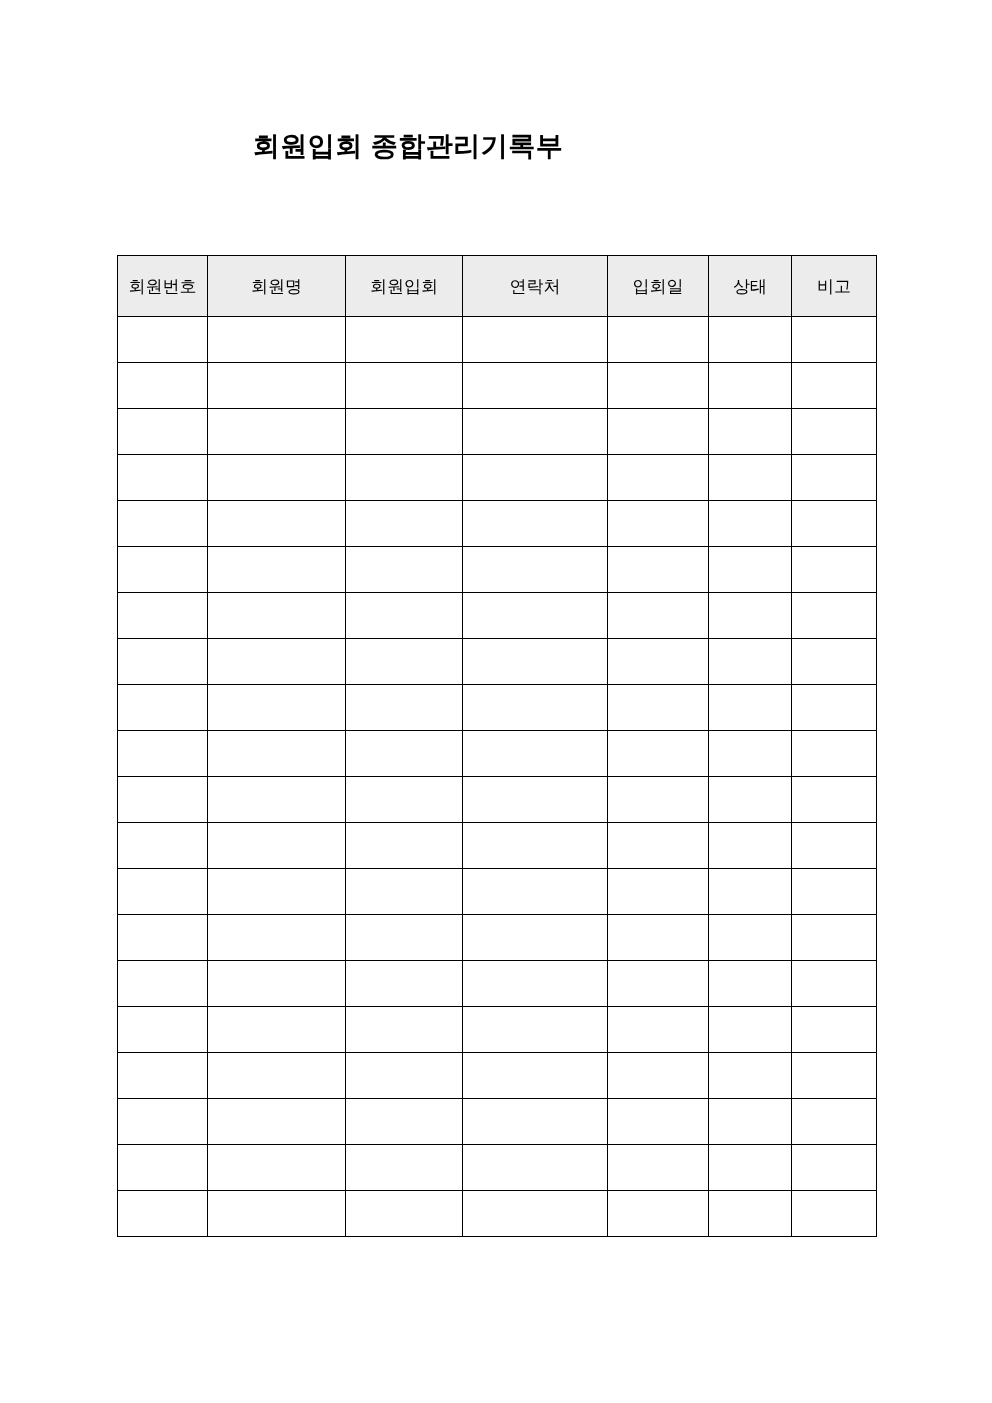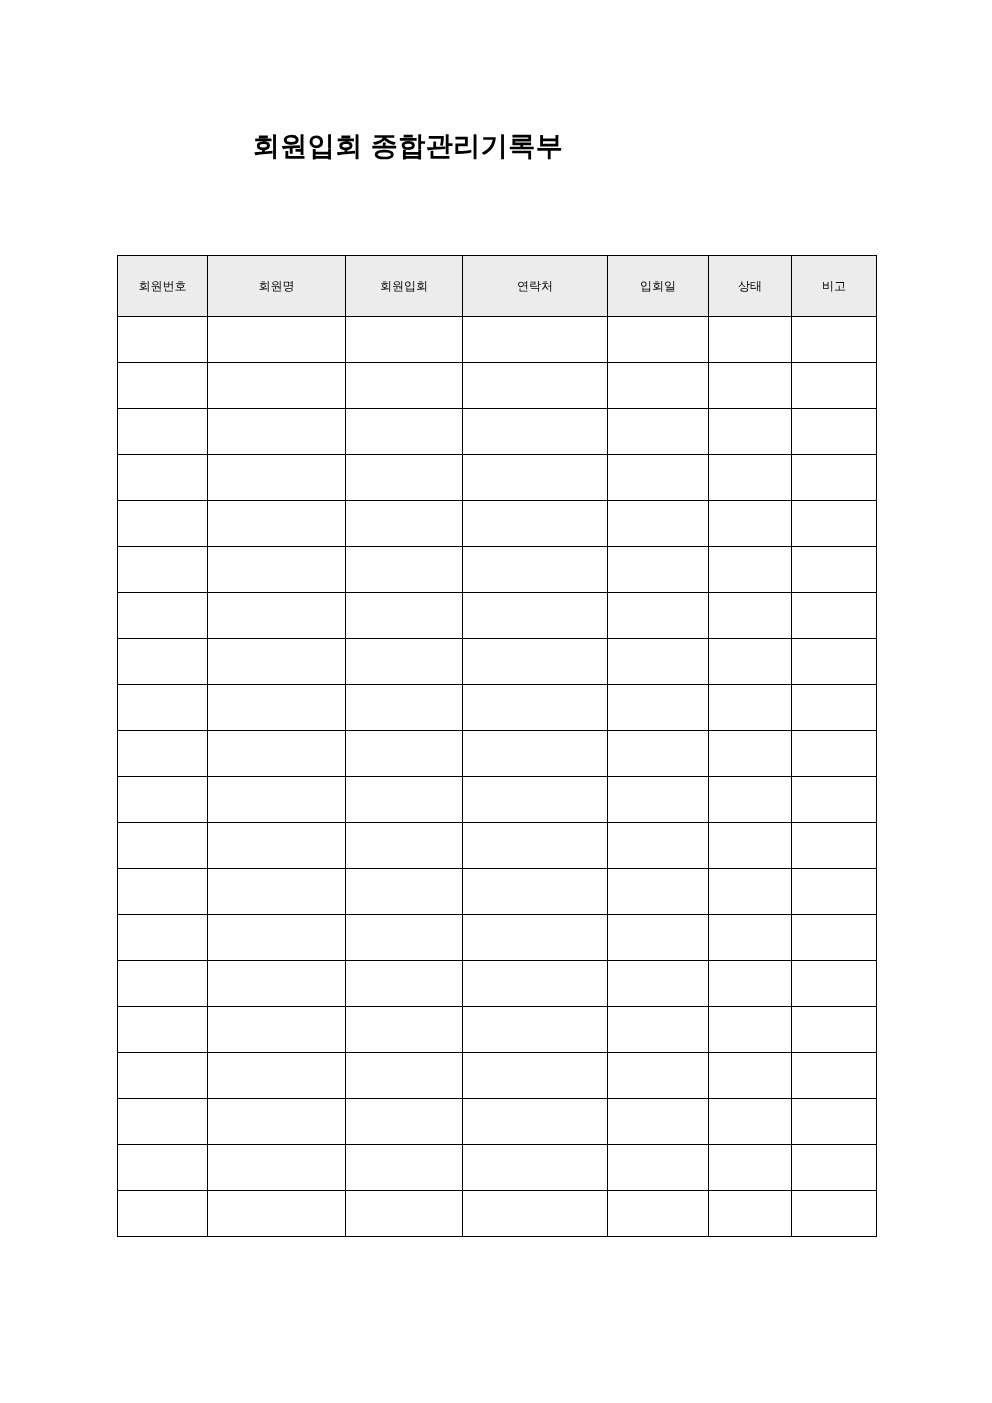--- a/index.html
+++ b/index.html
@@ -44,21 +44,21 @@
   }
   table.record-table th,
   table.record-table td {
     border: 1px solid #000000;
     padding: 0;
     margin: 0;
   }
   table.record-table th {
     background: #ececec;
     height: 60px;
-    font-size: 12px;
+    font-size: 17px;
     font-weight: normal;
     vertical-align: middle;
     color: #000000;
   }
   table.record-table td {
     height: 45px;
     background: #ffffff;
     vertical-align: middle;
     text-align: center;
     font-size: 13px;

